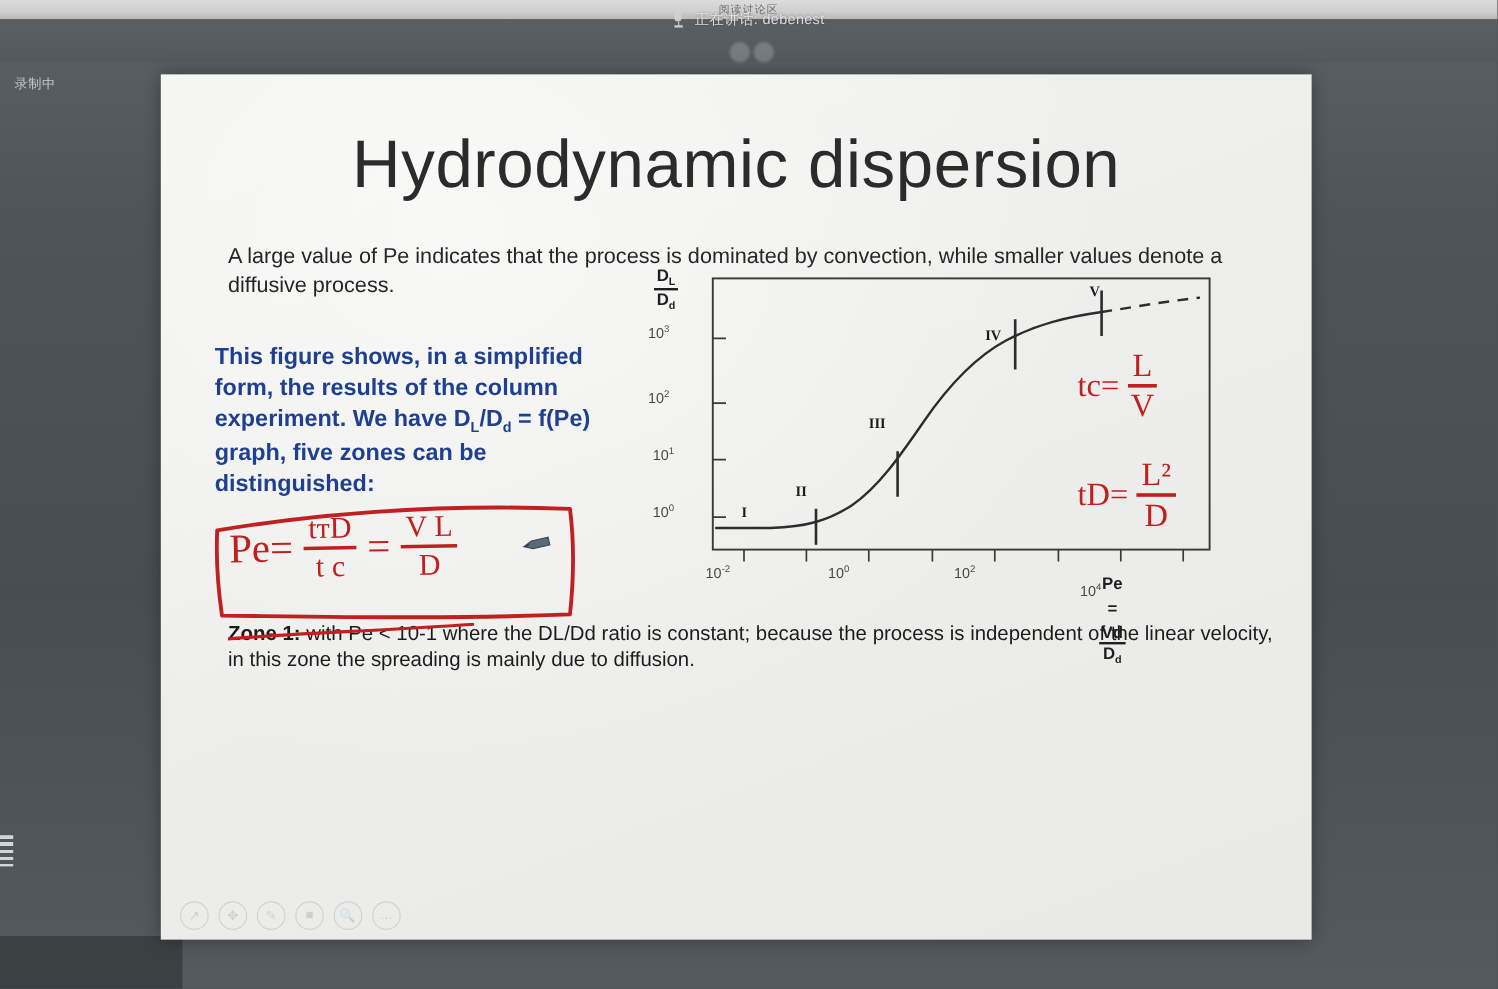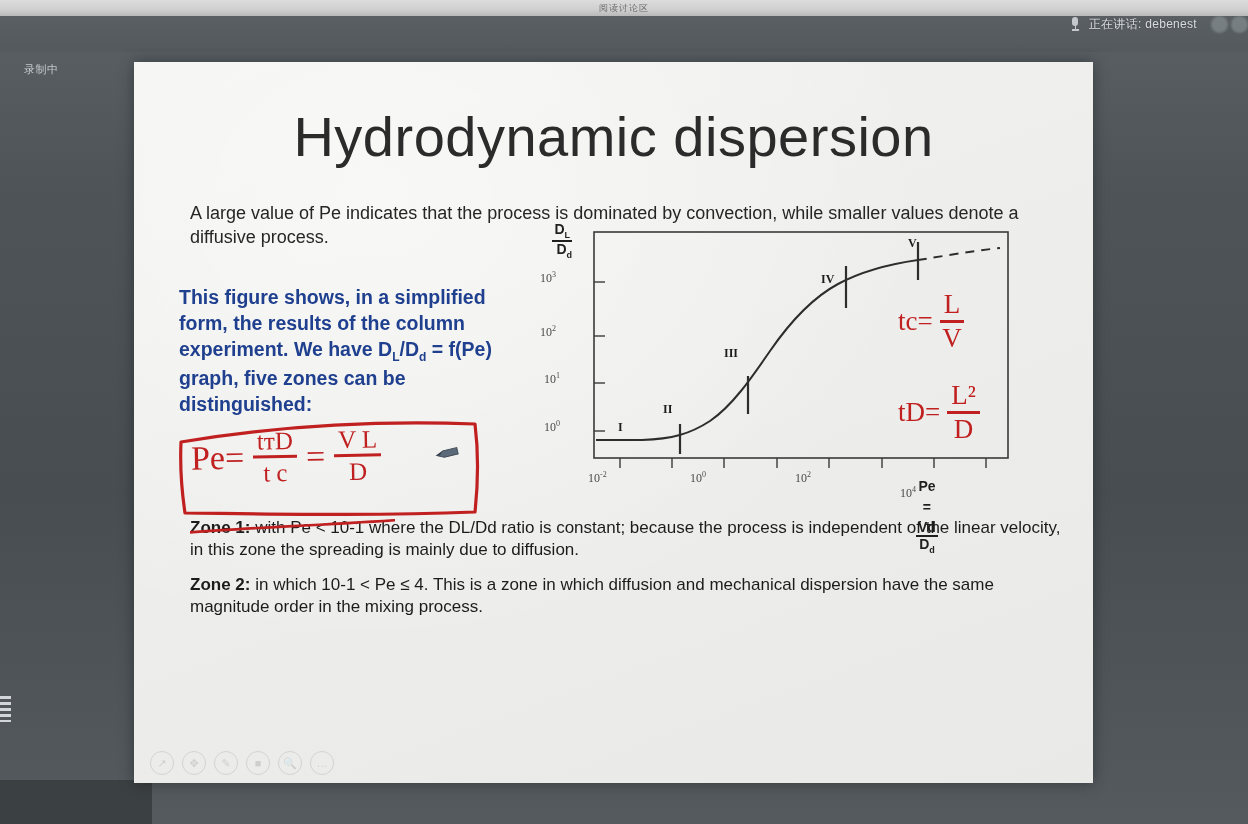--- a/index.html
+++ b/index.html
@@ -21,22 +21,22 @@
     background:linear-gradient(180deg,#dcdcdc 0%,#cfcfcf 60%,#b9b9b9 100%);
     display:flex; align-items:center; justify-content:center;
   }
   #top-strip-title{
     font-size:9px; color:#4a4a4a; letter-spacing:1px;
     filter:blur(0.6px); opacity:.75;
   }
   #top-bar{
     position:absolute; left:0; top:16px; width:1248px; height:36px;
     background:linear-gradient(180deg,#595f63 0%,#53595d 100%);
-    display:flex; align-items:flex-start; justify-content:flex-end;
-    gap:10px;
+    display:flex; align-items:center; justify-content:flex-end;
+    gap:10px;flex-direction:column;
   }
   #speaking-wrap{ display:flex; align-items:center; gap:9px; opacity:.92; }
   #mic-icon{ width:9px; height:16px; position:relative; }
   #mic-icon .cap{
     position:absolute; left:1.5px; top:0; width:6px; height:9px;
     border-radius:3px; background:#cfd3d5;
   }
   #mic-icon .stem{
     position:absolute; left:4px; top:9px; width:1.5px; height:4px; background:#cfd3d5;
   }
@@ -48,21 +48,21 @@
     text-shadow:0 0 2px rgba(0,0,0,.4); filter:blur(.25px);
   }
   .avatar-dot{
     width:17px; height:17px; border-radius:50%;
     background:rgba(180,188,192,.35);
     filter:blur(1.2px);
   }
   #avatars{ display:flex; gap:3px; margin-left:4px; }
 
   #recording-badge{
-    position:absolute; left:24px; top:62px;
+    position:absolute; left:12px; top:62px;
     font-size:11px; color:#d8dcde; letter-spacing:.5px;
     filter:blur(.4px); opacity:.85;
   }
   #left-edge-mark{
     position:absolute; left:0; top:696px; width:11px; height:26px;
     background:repeating-linear-gradient(180deg,#e9ecee 0 3px,rgba(0,0,0,0) 3px 6px);
     opacity:.85;
   }
   #dark-left-panel{
     position:absolute; left:0; top:780px; width:152px; height:44px;
@@ -95,38 +95,38 @@
     font-size:19.5px; line-height:1.33; color:#1f3f8f; font-weight:600;
   }
   #blue-text sub{ font-size:12px; }
 
   
   #chart-area{
     position:absolute; left:404px; top:160px; width:490px; height:300px;
   }
   #chart-ylabel{
     position:absolute; left:0px; top:0px; width:34px;
-    text-align:right; font-size:14px; color:#1f1f1f; font-weight:700;
+    text-align:center; font-size:14px; color:#1f1f1f; font-weight:700;
     line-height:1.05;
   }
   #chart-ylabel .num{ border-bottom:2px solid #1f1f1f; display:inline-block; padding:0 2px; }
   #chart-ylabel sub{ font-size:9px; }
   #chart-svg{ position:absolute; left:34px; top:6px; }
   #chart-xlabel{
     position:absolute; left:378px; top:256px;
     font-size:14px; color:#1f1f1f; font-weight:700;
     display:flex; align-items:center; gap:5px;flex-direction:column;
   }
   #chart-xlabel .frac{ display:inline-block; text-align:center; line-height:1.05; }
   #chart-xlabel .frac .top{ border-bottom:2px solid #1f1f1f; display:block; padding:0 2px;}
   #chart-xlabel sub{ font-size:9px; }
 
   .tick-label{
     position:absolute; font-size:12px; color:#2a2a2a;
-    font-family:Liberation Serif, serif; opacity:.85;
+    font-family:Liberation Sans, sans-serif; opacity:.85;
   }
   .tick-label sup{ font-size:8px; }
   .zone-label{
     position:absolute; font-size:12px; color:#1c1c1c; font-weight:700;
     font-family:"Liberation Serif", serif;
   }
 
   
   #red-formula-box{
     position:absolute; left:41px; top:352px; width:318px; height:105px;
@@ -317,23 +317,20 @@
     </div>
   </div>
 
   <div id="zones">
     <p class="zone-p" style="position:relative;">
       <b>Zone 1:</b><span> with Pe &lt; 10-1 where the DL/Dd ratio is constant; because the process is independent of the linear velocity, in this zone the spreading is mainly due to diffusion.</span>
       <svg id="zone1-strike" viewBox="0 0 205 20" preserveAspectRatio="none">
         <path d="M -8 14 C 50 9, 120 7, 208 1" fill="none" stroke="#c02020" stroke-width="2.6" stroke-linecap="round"></path>
       </svg>
     </p>
-    <p class="zone-p">
-      <b>Zone 2:</b><span> in which 10-1 &lt; Pe ≤ 4. This is a zone in which diffusion and mechanical dispersion have the same magnitude order in the mixing process.</span>
-    </p>
   </div>
 
   <div id="slide-toolbar">
     <span class="tb-icon">↗</span>
     <span class="tb-icon">✥</span>
     <span class="tb-icon">✎</span>
     <span class="tb-icon">■</span>
     <span class="tb-icon">🔍</span>
     <span class="tb-icon">…</span>
   </div>

